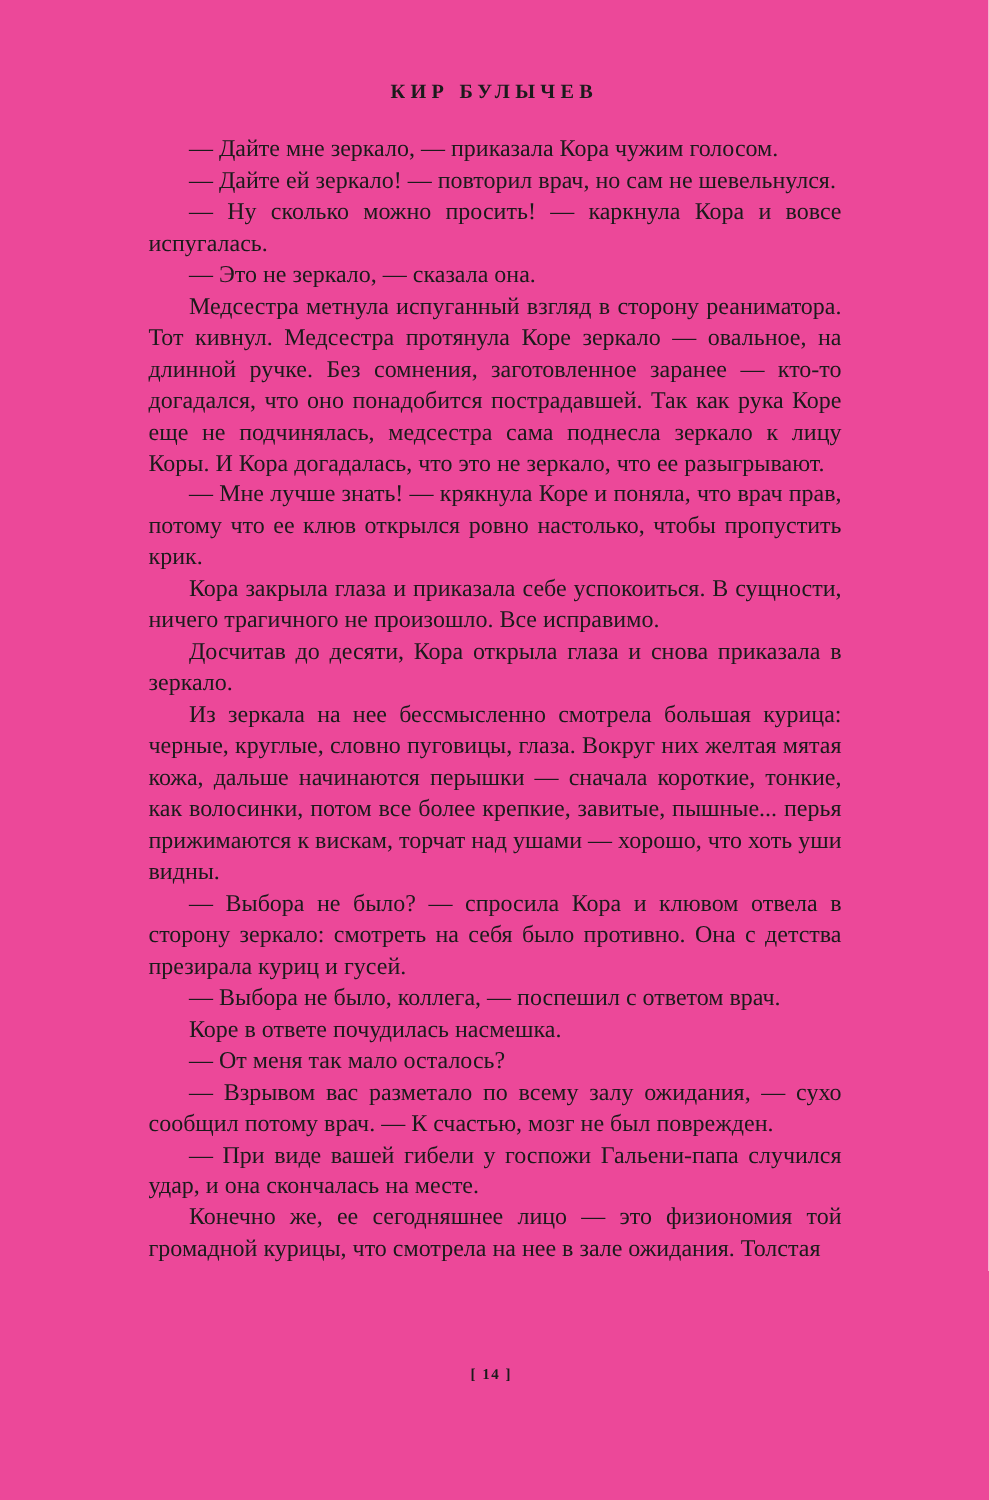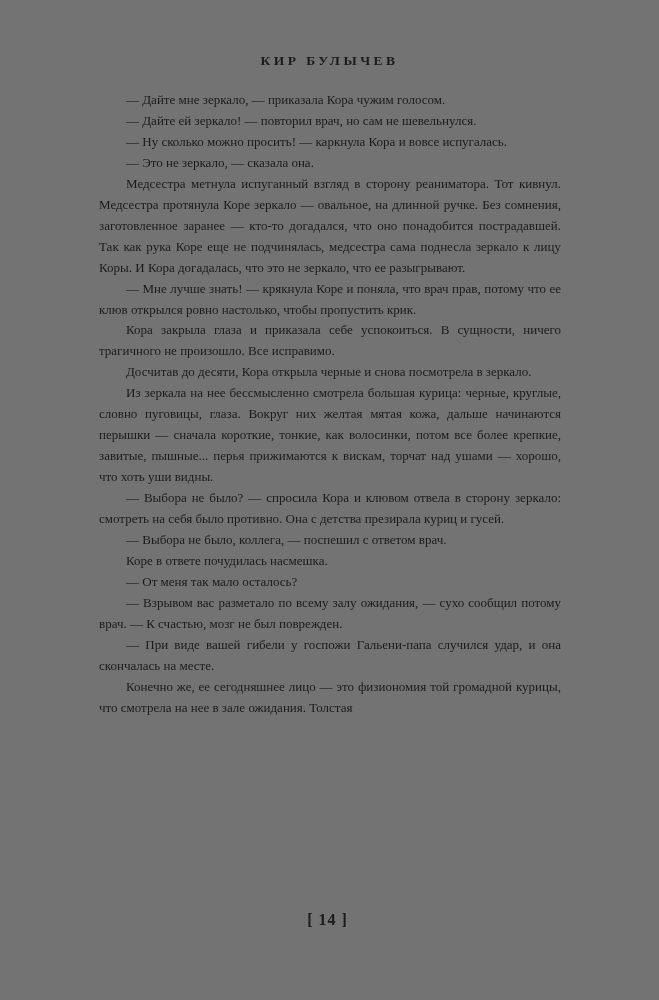--- a/index.html
+++ b/index.html
@@ -4,81 +4,81 @@
   <style>
     html, body {
       margin: 0;
       padding: 0;
       background: #ffffff;
     }
     .page {
       position: relative;
       width: 659px;
       height: 1000px;
-      background: #737373;
+      background: #ec4899;
       color: #1b1b1b;
       font-family: "Liberation Serif", "DejaVu Serif", serif;
       overflow: hidden;
     }
     .running-head {
       position: absolute;
       top: 53px;
       left: 0;
       right: 0;
       text-align: center;
       font-size: 13.5px;
       font-weight: bold;
       letter-spacing: 3.5px;
       color: #1b1b1b;
     }
     .text-block {
       position: absolute;
       top: 90px;
       left: 99px;
       width: 462px;
-      font-size: 13px;
+      font-size: 16px;
       line-height: 20.95px;
       text-align: justify;
       hyphens: auto;
       -webkit-hyphens: auto;
       color: #1b1b1b;
     }
     .text-block p {
       margin: 0;
       padding: 0;
       text-indent: 27px;
     }
     .folio {
       position: absolute;
       top: 911px;
       left: 0;
       right: 4px;
       text-align: center;
-      font-size: 16px;
+      font-size: 10px;
       font-weight: bold;
       letter-spacing: 1px;
       color: #1b1b1b;
     }
   </style>
 </head>
 <body>
 
 <div class="page">
 
   <div class="running-head">КИР БУЛЫЧЕВ</div>
 
   <div class="text-block">
     <p>— Дайте мне зеркало, — приказала Кора чужим голосом.</p>
     <p>— Дайте ей зеркало! — повторил врач, но сам не шевельнулся.</p>
     <p>— Ну сколько можно просить! — каркнула Кора и вовсе испугалась.</p>
     <p>— Это не зеркало, — сказала она.</p>
     <p>Медсестра метнула испуганный взгляд в сторону реаниматора. Тот кивнул. Медсестра протянула Коре зеркало — овальное, на длинной ручке. Без сомнения, заготовленное заранее — кто-то догадался, что оно понадобится пострадавшей. Так как рука Коре еще не подчинялась, медсестра сама поднесла зеркало к лицу Коры. И Кора догадалась, что это не зеркало, что ее разыгрывают.</p>
     <p>— Мне лучше знать! — крякнула Коре и поняла, что врач прав, потому что ее клюв открылся ровно настолько, чтобы пропустить крик.</p>
     <p>Кора закрыла глаза и приказала себе успокоиться. В сущности, ничего трагичного не произошло. Все исправимо.</p>
-    <p>Досчитав до десяти, Кора открыла черные и снова посмотрела в зеркало.</p>
+    <p>Досчитав до десяти, Кора открыла глаза и снова приказала в зеркало.</p>
     <p>Из зеркала на нее бессмысленно смотрела большая курица: черные, круглые, словно пуговицы, глаза. Вокруг них желтая мятая кожа, дальше начинаются перышки — сначала короткие, тонкие, как волосинки, потом все более крепкие, завитые, пышные... перья прижимаются к вискам, торчат над ушами — хорошо, что хоть уши видны.</p>
     <p>— Выбора не было? — спросила Кора и клювом отвела в сторону зеркало: смотреть на себя было противно. Она с детства презирала куриц и гусей.</p>
     <p>— Выбора не было, коллега, — поспешил с ответом врач.</p>
     <p>Коре в ответе почудилась насмешка.</p>
     <p>— От меня так мало осталось?</p>
     <p>— Взрывом вас разметало по всему залу ожидания, — сухо сообщил потому врач. — К счастью, мозг не был поврежден.</p>
     <p>— При виде вашей гибели у госпожи Гальени-папа случился удар, и она скончалась на месте.</p>
     <p>Конечно же, ее сегодняшнее лицо — это физиономия той громадной курицы, что смотрела на нее в зале ожидания. Толстая</p>
   </div>
 

